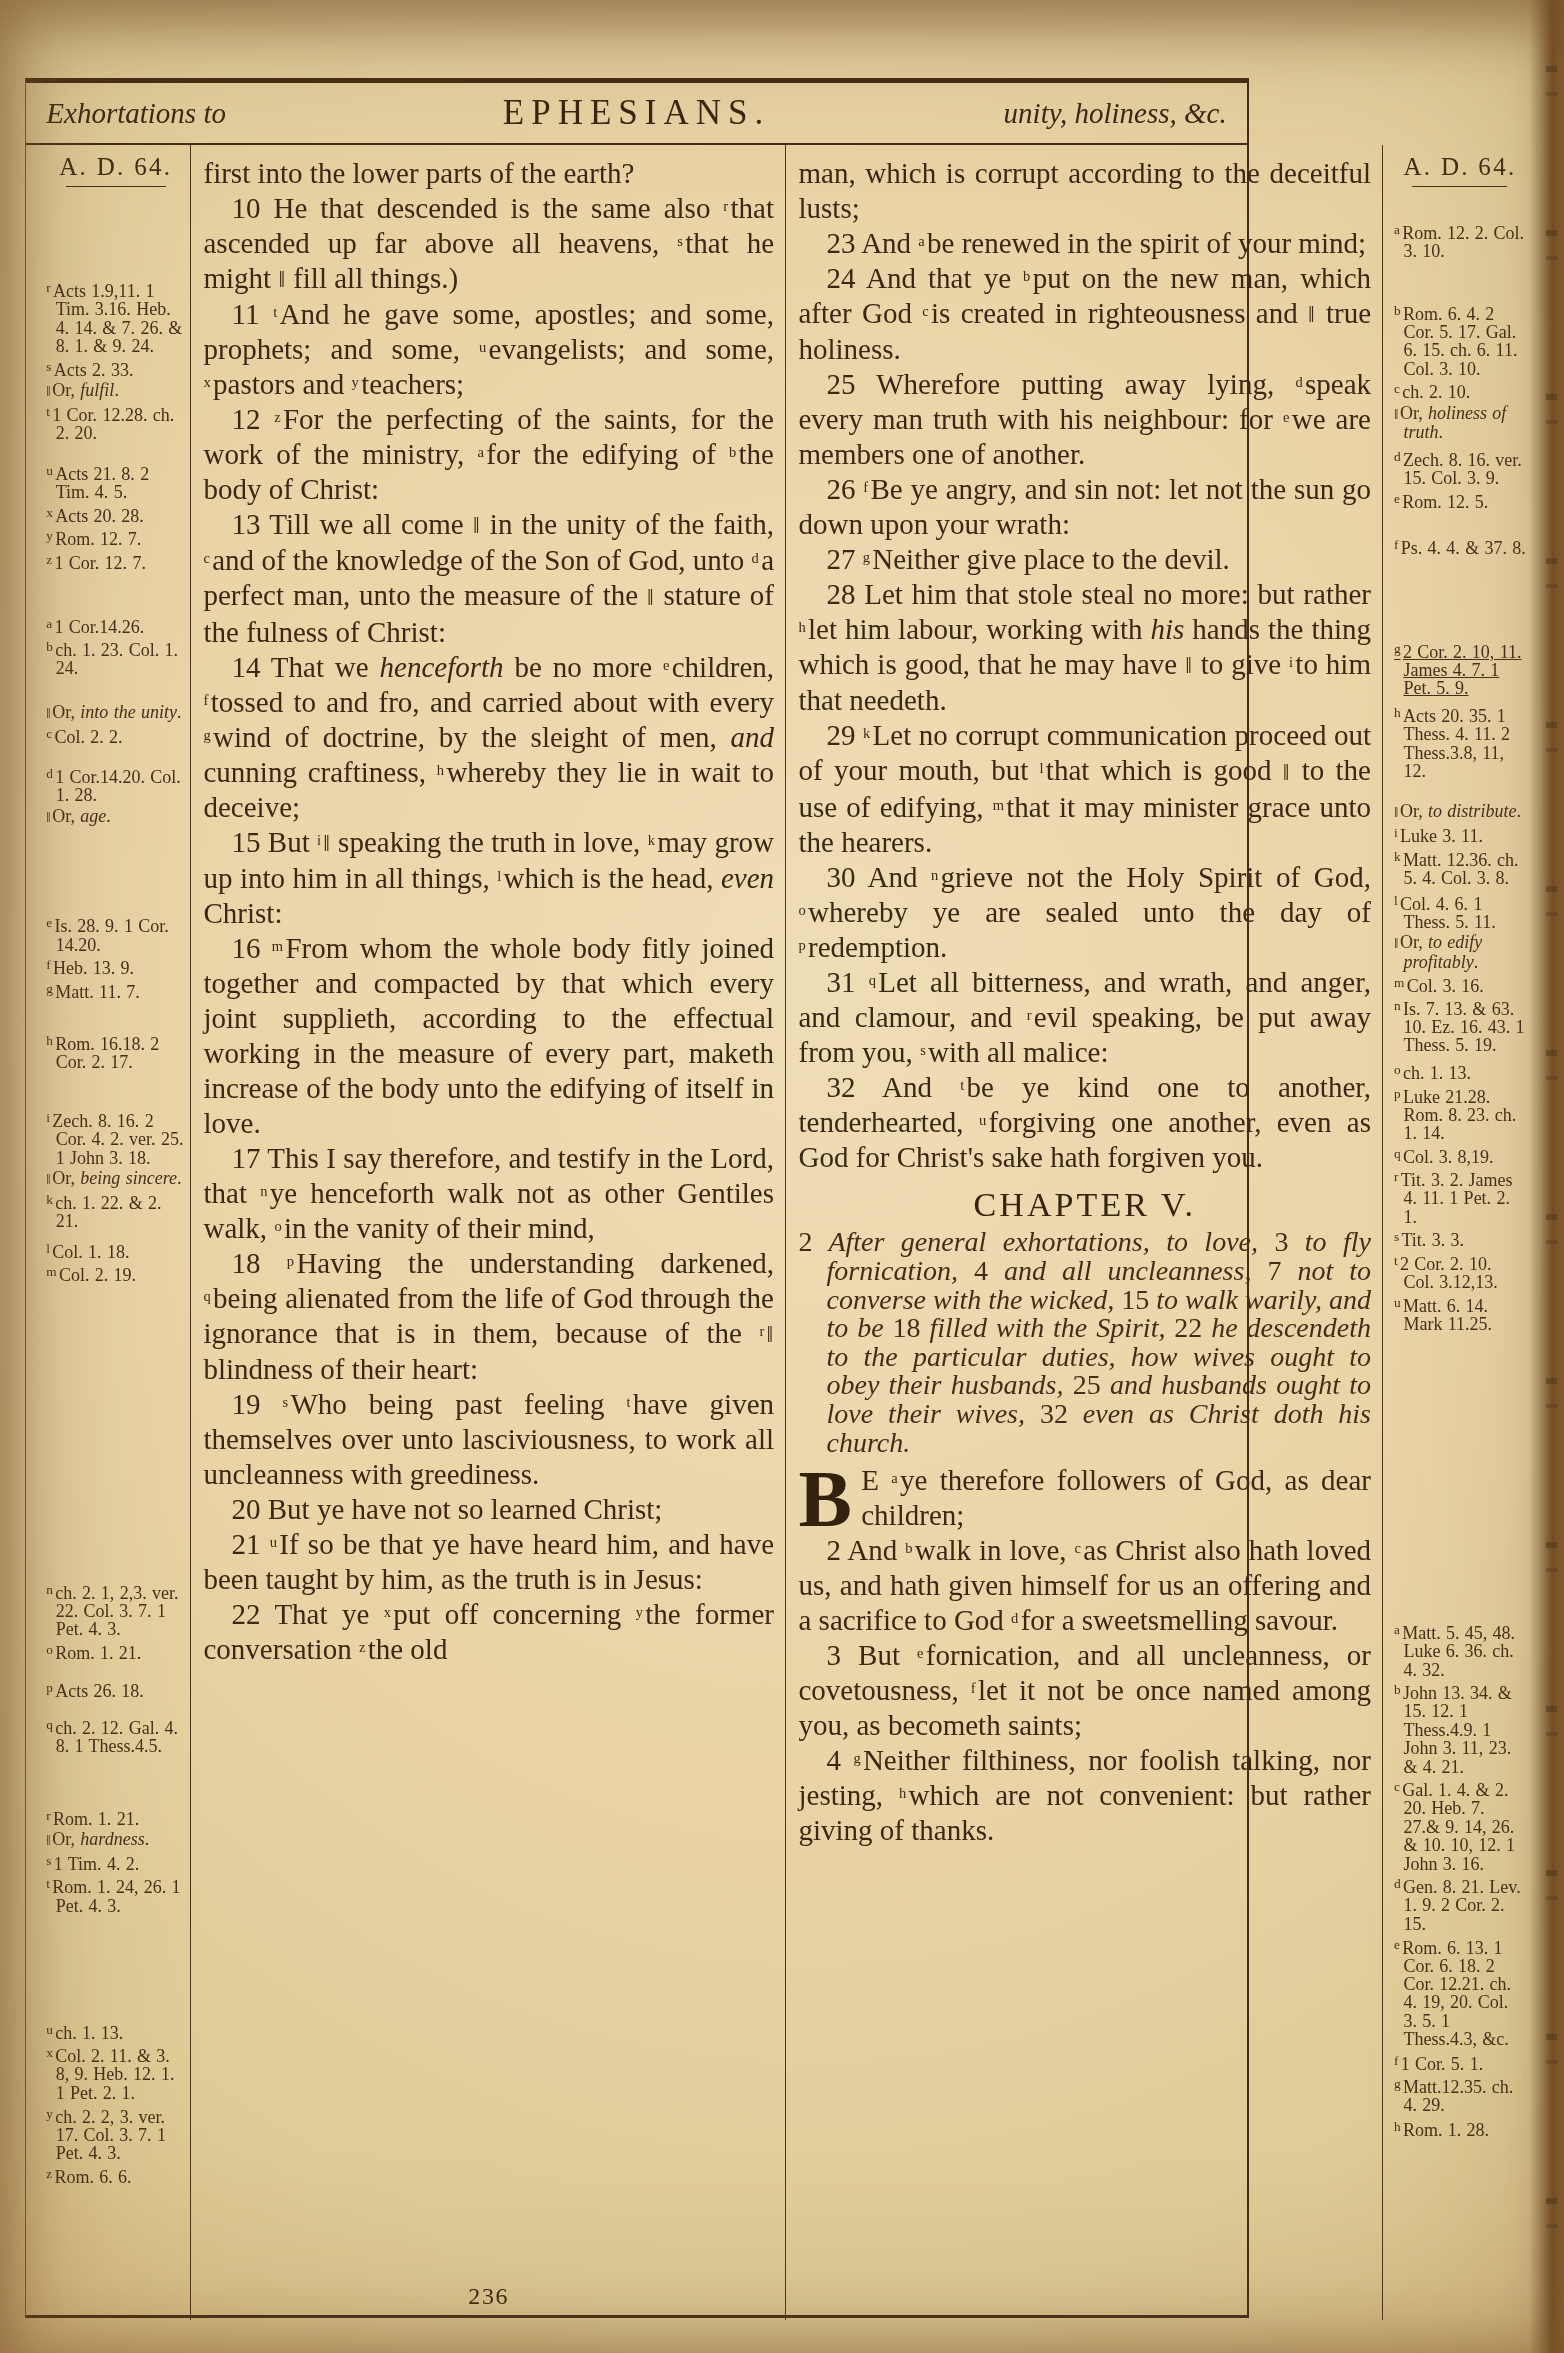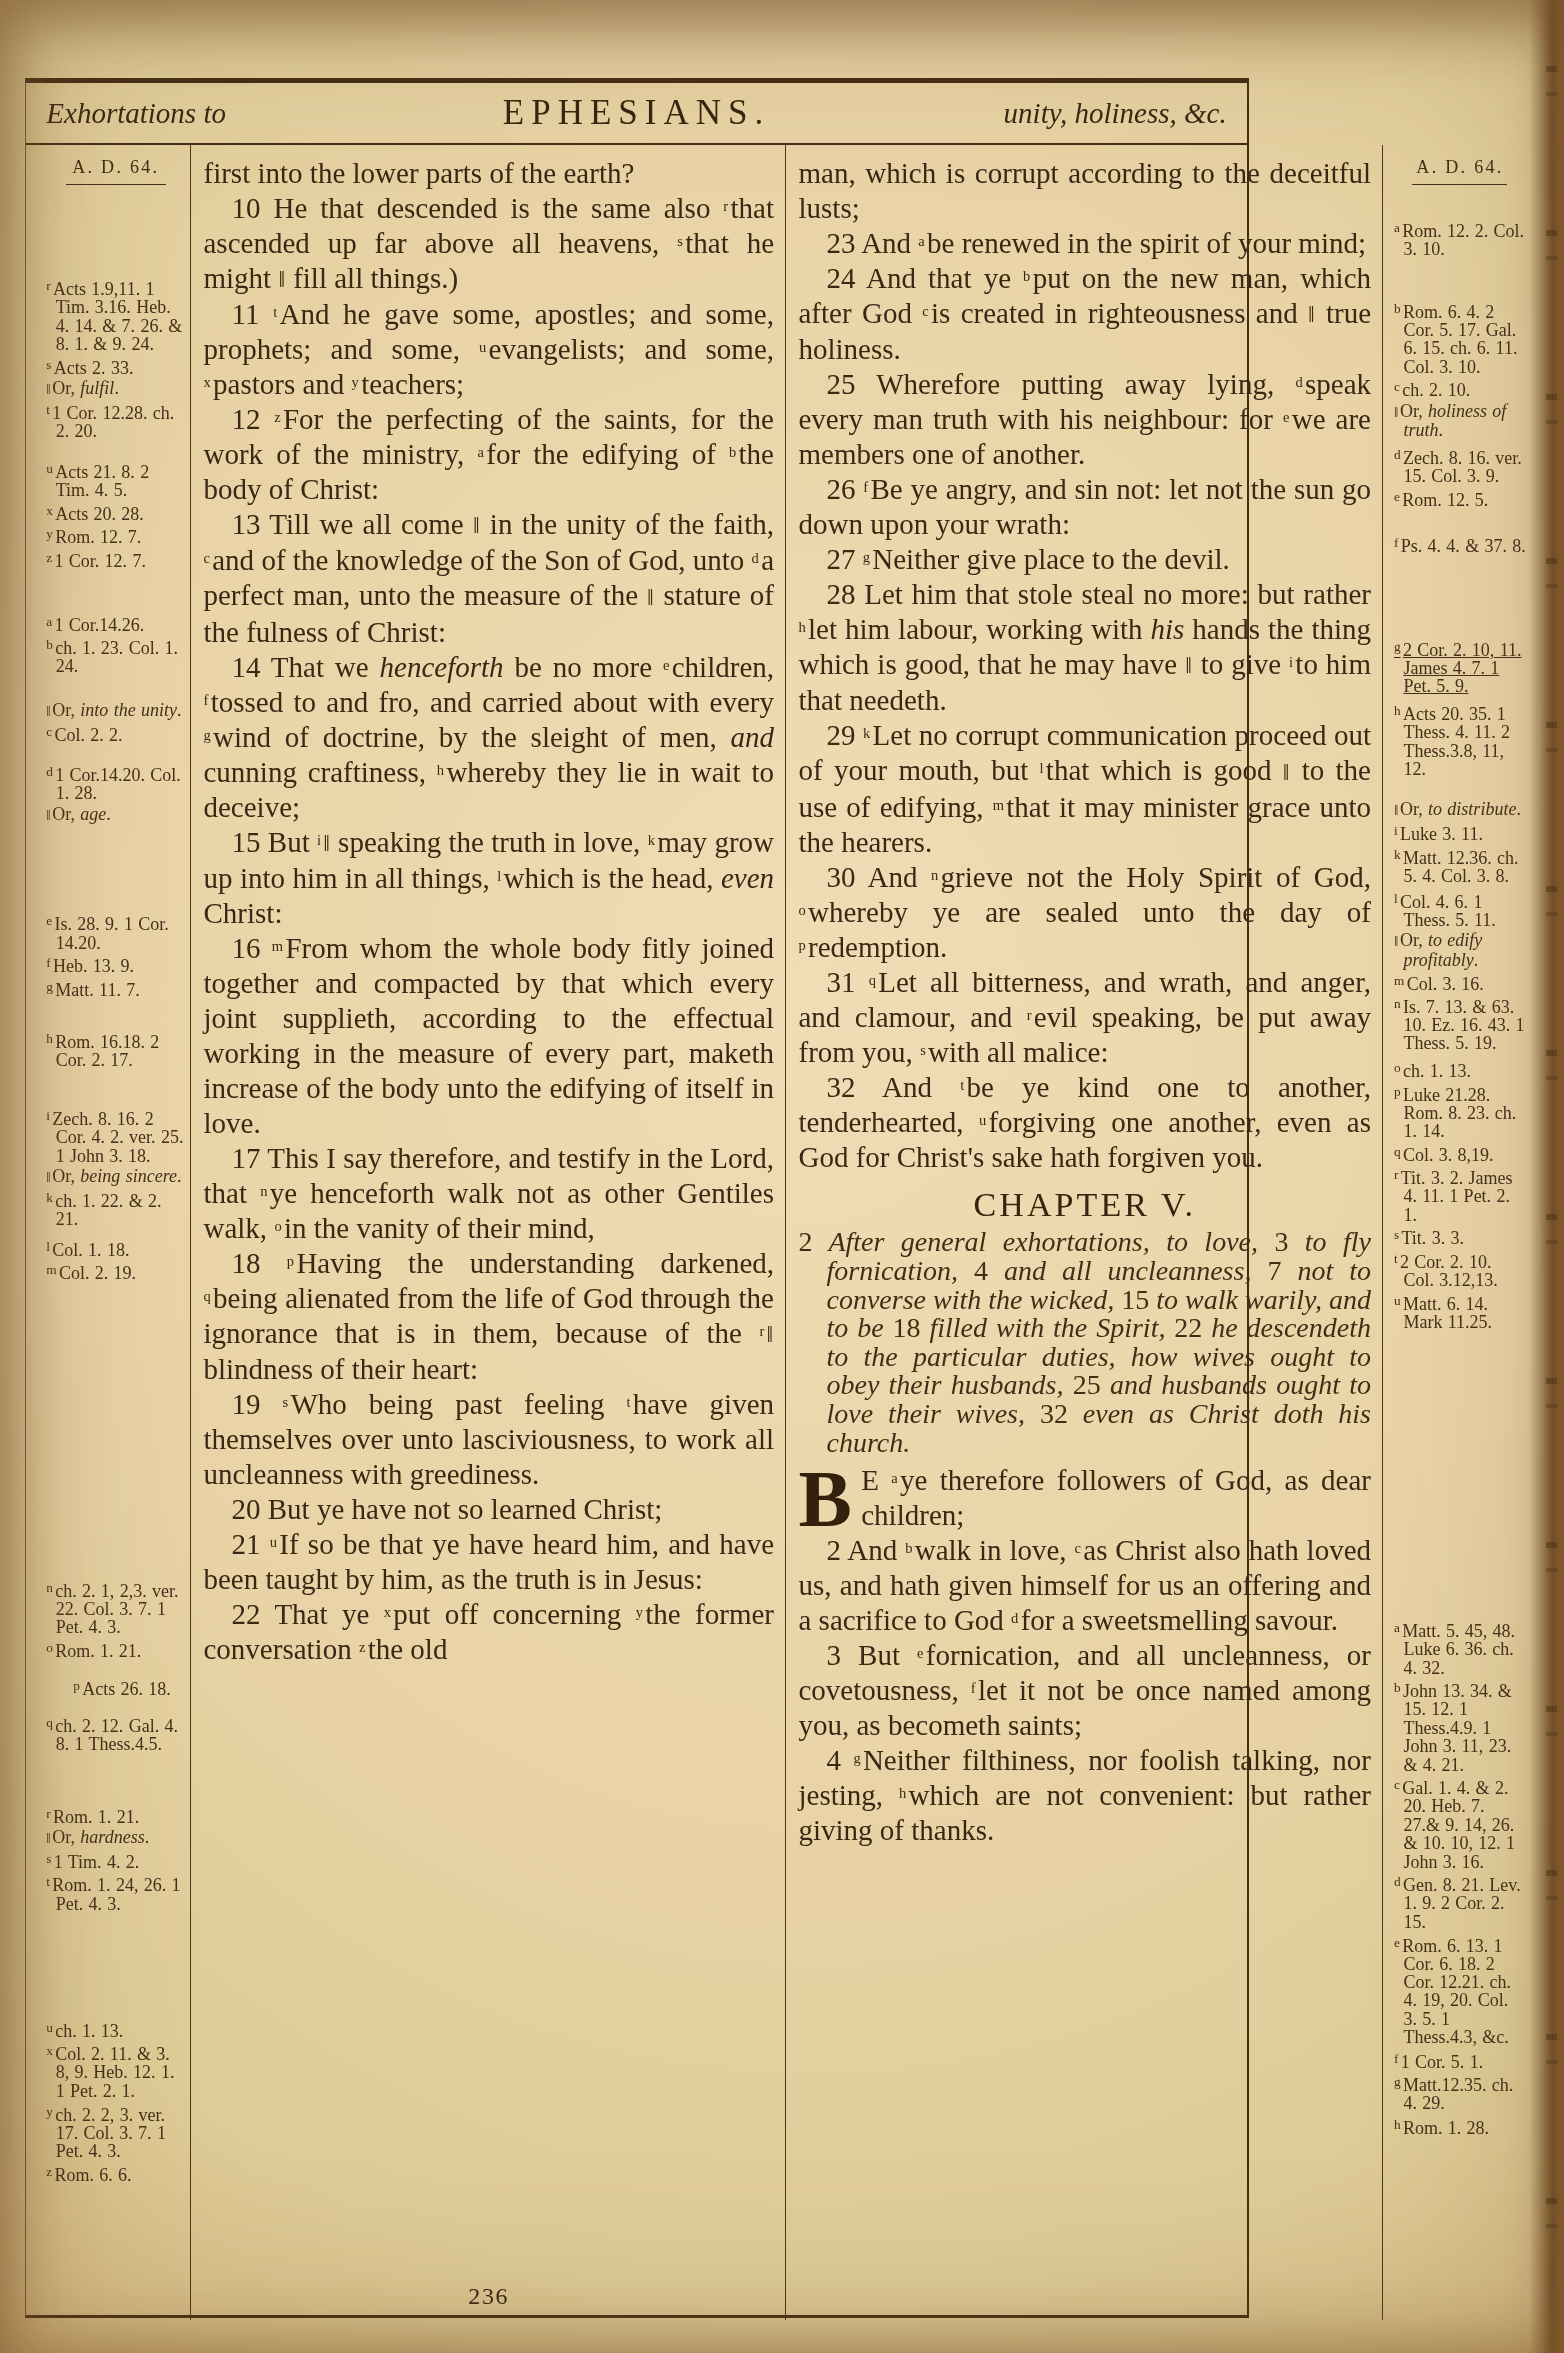--- a/index.html
+++ b/index.html
@@ -21,21 +21,21 @@
   .header .hcenter{flex:0 0 auto;font-size:35px;letter-spacing:7px;color:#38250f;}
   .header .hright{flex:1;text-align:right;font-style:italic;font-size:29px;color:#3a2712;}
   .cols{display:grid;grid-template-columns:164px 595px 598px 146px;height:2175px;}
   .mcol{overflow:hidden;box-sizing:border-box;font-size:18px;line-height:18.4px;color:#452f1a;padding-top:12.5px;}
   .mcol.mleft{padding-left:20.3px;padding-right:4.7px;}
   .mcol.mright{padding-left:11px;padding-right:3.1px;}
   .tcol{overflow:hidden;box-sizing:border-box;font-size:29px;line-height:35px;text-align:justify;padding:11px 11px 0 12.5px;color:#3b2814;}
   .tcol.c1{border-left:1.6px solid #4f3518;display:flex;flex-direction:column;}
   .tcol.c2{border-left:1.6px solid #4f3518;border-right:1.6px solid #4f3518;}
   .adbox{text-align:center;margin-bottom:4.7px;}
-  .adtext{font-size:18px;letter-spacing:2.3px;color:#402b15;}
+  .adtext{font-size:25px;letter-spacing:2.3px;color:#402b15;}
   .adrule{width:72%;height:1.6px;background:#45301b;margin:7.8px auto 0;}
   .mnote{text-indent:-9.4px;padding-left:9.4px;margin-top:2.3px;word-spacing:0.8px;}
   .mnote .tag{font-size:13.3px;vertical-align:4.7px;margin-right:2.3px;}
   .mnote .ptag{font-size:15.6px;margin-right:1.6px;}
   .verse{margin:0;text-indent:28px;}
   .verse.cont{text-indent:0;}
   sup.rl{font-size:0.5em;line-height:0;vertical-align:7px;margin-right:2.3px;}
   .pm{font-size:0.82em;vertical-align:0.8px;margin-right:0.8px;}
   .chapter-heading{text-align:center;font-size:34px;letter-spacing:3.1px;margin:12.5px 0 6.3px;color:#38250f;text-indent:0;}
   .summary{font-style:italic;font-size:28px;line-height:28.6px;text-align:justify;padding-left:28px;text-indent:-28px;margin:0 0 6.3px;color:#422d17;}
@@ -78,21 +78,21 @@
           <div class="mnote"><sup class="tag">f</sup>Heb. 13. 9.</div>
           <div class="mnote"><sup class="tag">g</sup>Matt. 11. 7.</div>
           <div class="mnote" style="margin-top: 31px;"><sup class="tag">h</sup>Rom. 16.18. 2 Cor. 2. 17.</div>
           <div class="mnote" style="margin-top: 38px;"><sup class="tag">i</sup>Zech. 8. 16. 2 Cor. 4. 2. ver. 25. 1 John 3. 18.</div>
           <div class="mnote"><span class="ptag">‖</span>Or, <i>being sincere</i>.</div>
           <div class="mnote"><sup class="tag">k</sup>ch. 1. 22. &amp; 2. 21.</div>
           <div class="mnote" style="margin-top: 9.4px;"><sup class="tag">l</sup>Col. 1. 18.</div>
           <div class="mnote"><sup class="tag">m</sup>Col. 2. 19.</div>
           <div class="mnote" style="margin-top: 296px;"><sup class="tag">n</sup>ch. 2. 1, 2,3. ver. 22. Col. 3. 7. 1 Pet. 4. 3.</div>
           <div class="mnote"><sup class="tag">o</sup>Rom. 1. 21.</div>
-          <div class="mnote" style="margin-top: 17px; margin-left: 27px;"><sup class="tag">p</sup>Acts 26. 18.</div>
+          <div class="mnote" style="margin-top: 17px;"><sup class="tag">p</sup>Acts 26. 18.</div>
           <div class="mnote" style="margin-top: 15.6px;"><sup class="tag">q</sup>ch. 2. 12. Gal. 4. 8. 1 Thess.4.5.</div>
           <div class="mnote" style="margin-top: 52px;"><sup class="tag">r</sup>Rom. 1. 21.</div>
           <div class="mnote"><span class="ptag">‖</span>Or, <i>hardness</i>.</div>
           <div class="mnote"><sup class="tag">s</sup>1 Tim. 4. 2.</div>
           <div class="mnote"><sup class="tag">t</sup>Rom. 1. 24, 26. 1 Pet. 4. 3.</div>
           <div class="mnote" style="margin-top: 106px;"><sup class="tag">u</sup>ch. 1. 13.</div>
           <div class="mnote"><sup class="tag">x</sup>Col. 2. 11. &amp; 3. 8, 9. Heb. 12. 1. 1 Pet. 2. 1.</div>
           <div class="mnote"><sup class="tag">y</sup>ch. 2. 2, 3. ver. 17. Col. 3. 7. 1 Pet. 4. 3.</div>
           <div class="mnote"><sup class="tag">z</sup>Rom. 6. 6.</div>
         </div>

